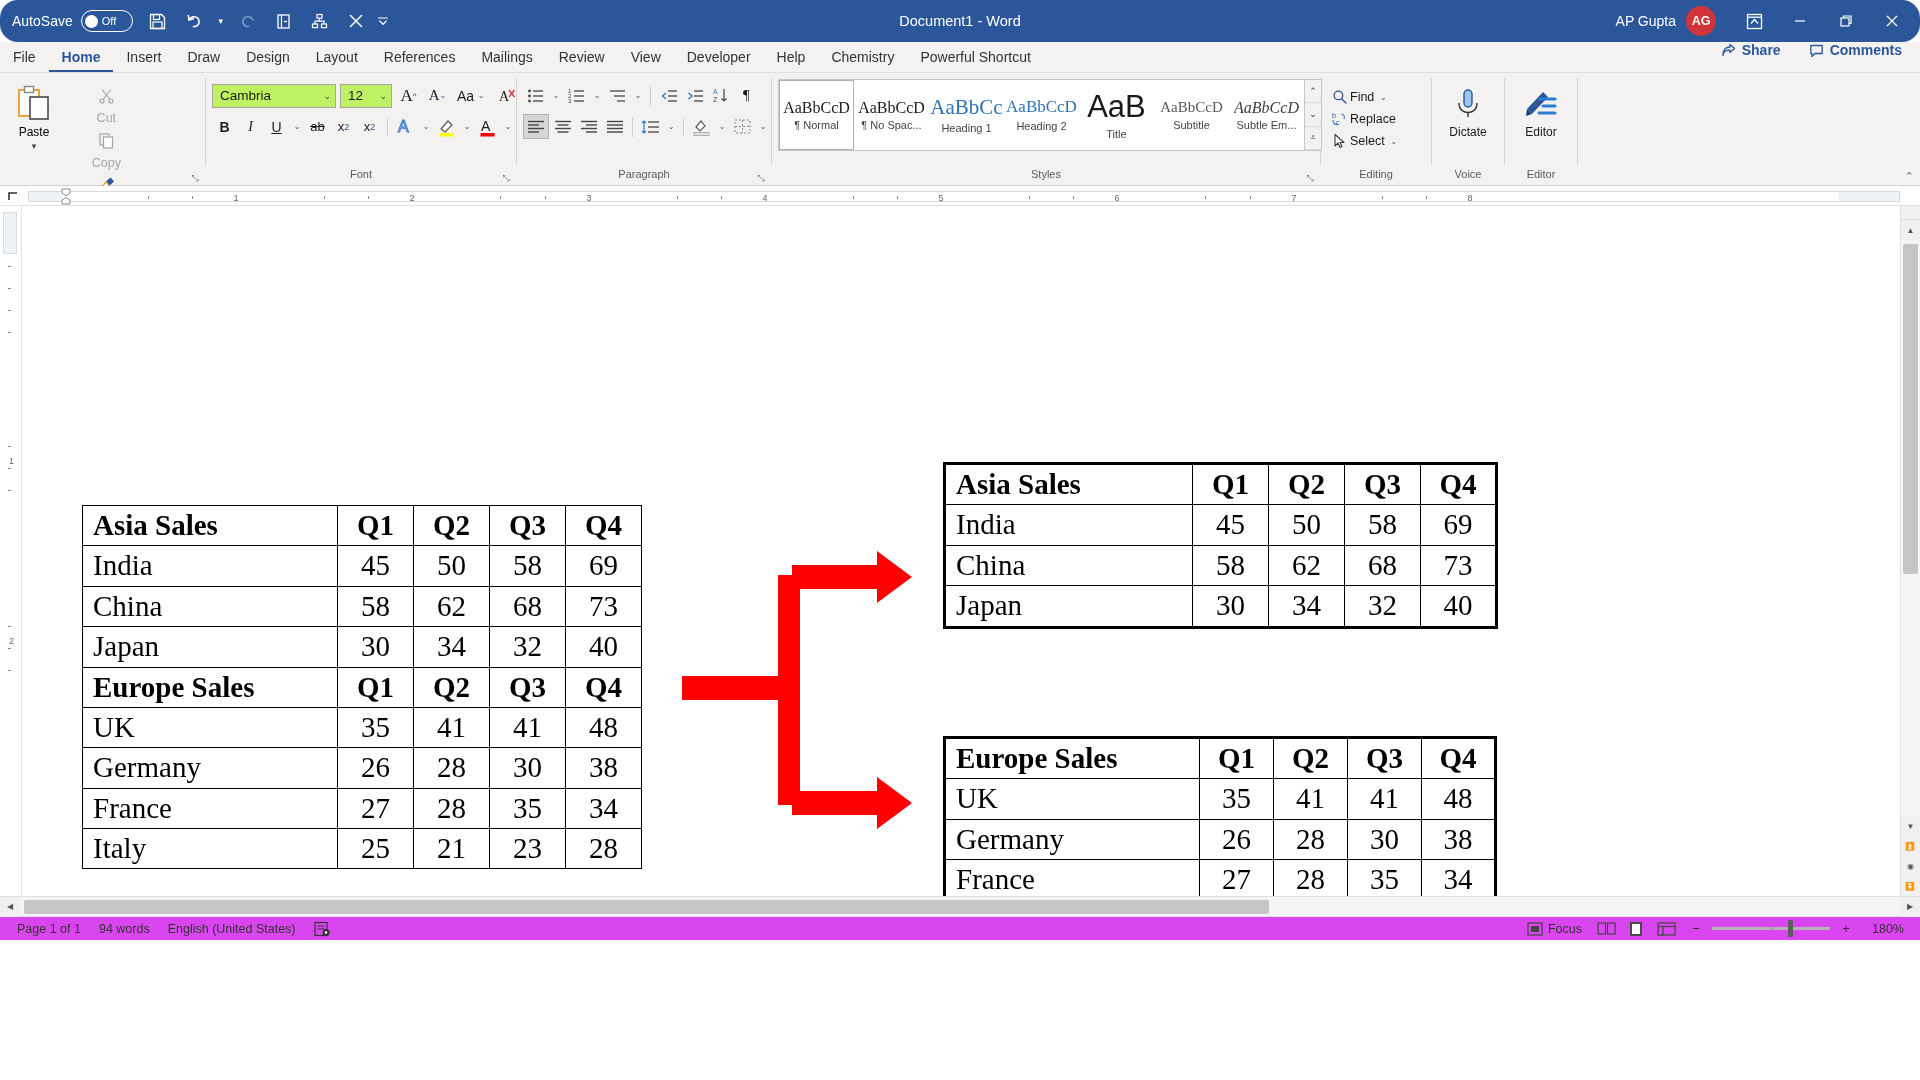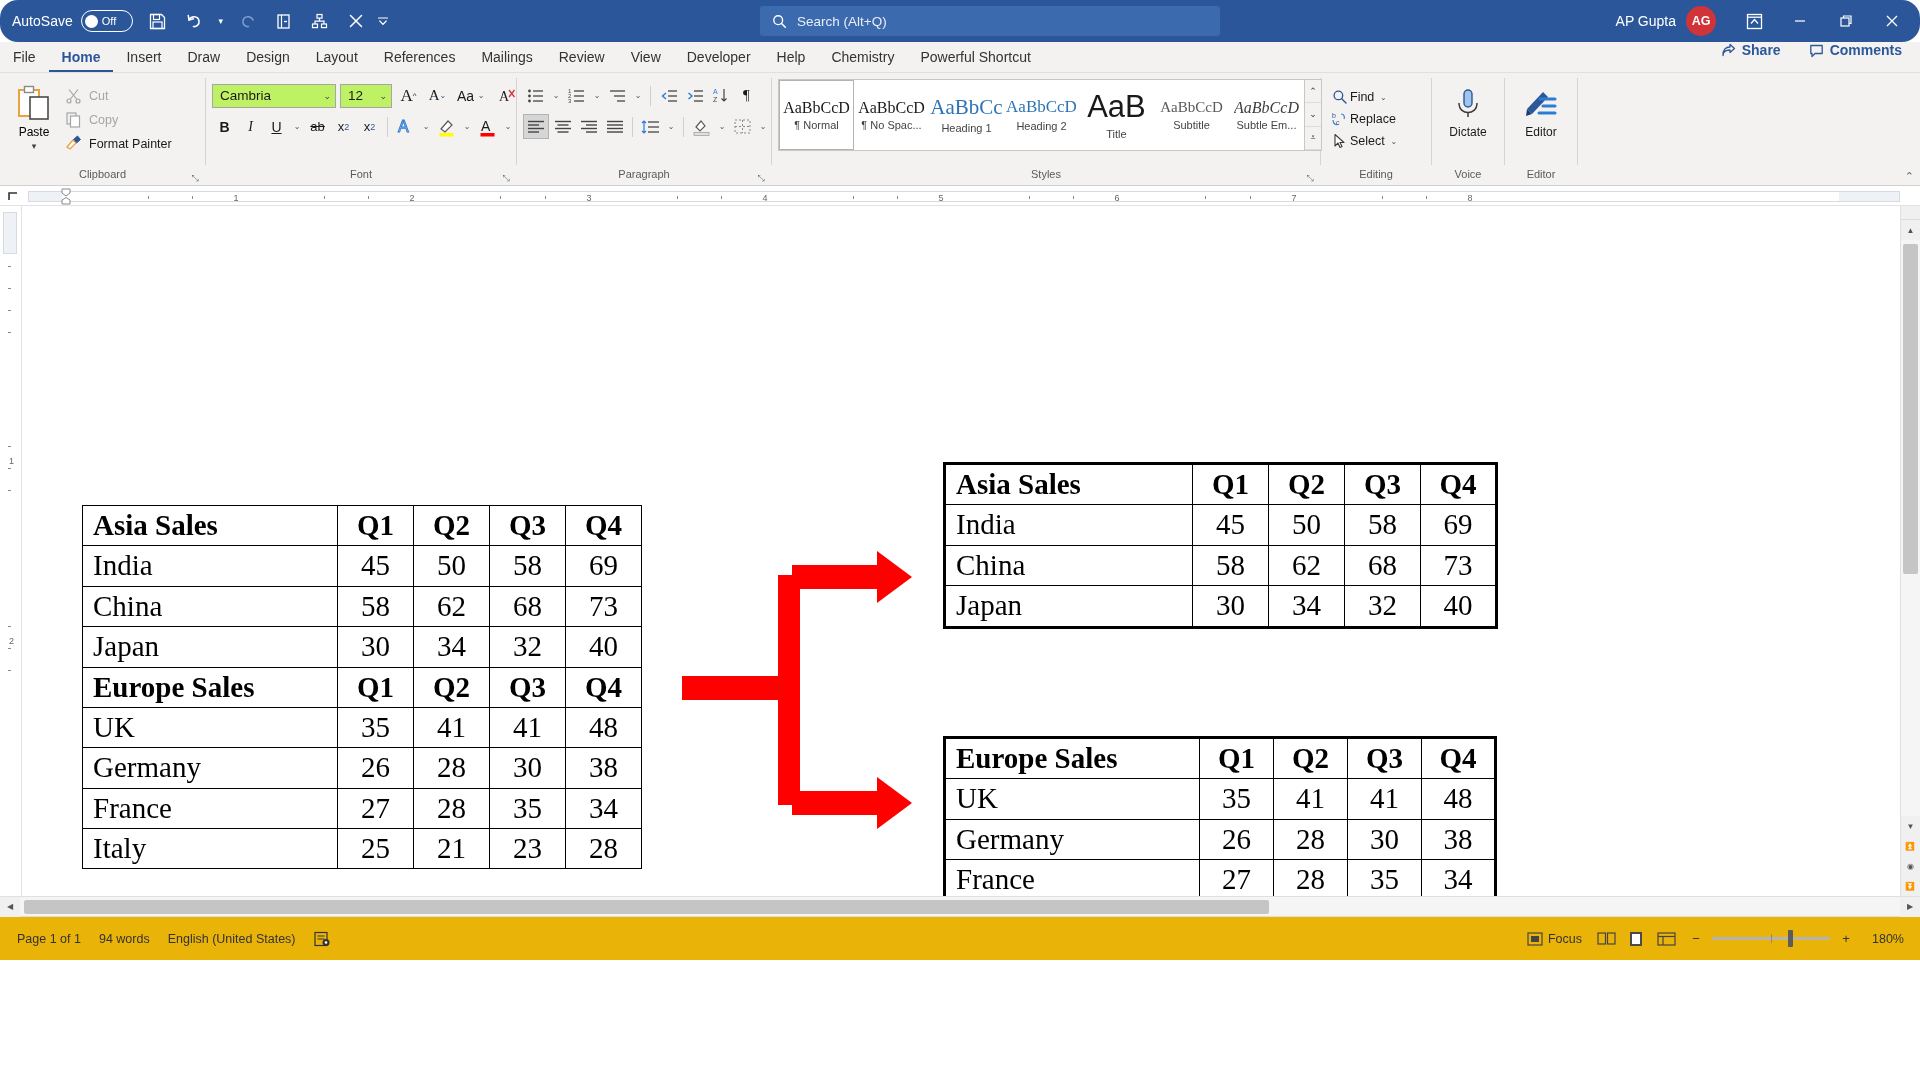--- a/index.html
+++ b/index.html
@@ -93,21 +93,21 @@
   }
 
   
   .clip-paste {
     width: 56px; display: flex; flex-direction: column; align-items: center;
     gap: 2px; padding-top: 4px; font-size: 12px;
   }
   .clip-list { display: flex; flex-direction: column; padding-top: 6px; gap: 3px; }
   .clip-item {
     display: flex; align-items: center; gap: 7px; font-size: 12.5px;
-    padding: 2px 6px 2px 3px; color: #a6a6a6; white-space: nowrap;
+    padding: 2px 6px 2px 3px; color: #a6a6a6; white-space: nowrap; flex-direction: column;
   }
   .clip-item.enabled { color: #1a1a1a; }
 
   
   .font-rows { display: flex; flex-direction: column; gap: 6px; padding-top: 4px; }
   .font-row1 { display: flex; align-items: center; gap: 4px; }
   .fontbox {
     height: 24px; border: 1px solid #a8a6a4; background: #bef264;
     display: flex; align-items: center; justify-content: space-between;
     padding: 0 4px 0 7px; font-size: 13.5px; color: #1a1a1a;
@@ -266,21 +266,21 @@
     justify-content: center; font-size: 8px; color: #555; background: #f0f0f0;
   }
   .hs-track { flex: 1; position: relative; height: 20px; }
   .hs-thumb {
     position: absolute; top: 3px; bottom: 3px; left: 4px; width: 1245px;
     background: #c5c5c5; border-radius: 2px;
   }
 
   
   .statusbar {
-    height: 44px; background: #eab308; display: flex; align-items: center;
+    height: 24px; background: #d946ef; display: flex; align-items: center;
     font-size: 12.5px; color: #333; border-top: 1px solid #e1dfdd;
     padding: 0 8px;
   }
   .sb-item { padding: 0 9px; white-space: nowrap; height: 28px; display:flex; align-items:center; gap:5px;}
   .sb-spacer { flex: 1; }
   .view-btn {
     width: 30px; height: 28px; display: flex; align-items: center;
     justify-content: center;
   }
   .zoomwrap { display: flex; align-items: center; gap: 9px; padding: 0 8px; }
@@ -350,27 +350,20 @@
     </div>
     <div class="qat-caret">
       <svg width="14" height="14" viewBox="0 0 14 14">
           <path d="M2.5 4h9 M3.8 7l3.2 3.3L10.2 7" stroke="#fff" stroke-width="1.2" fill="none" stroke-linecap="round"></path>
         </svg>
     </div>
   </div>
 
   <div class="tb-title">Document1  -  Word</div>
 
-  <div class="tb-search">
-    <svg width="15" height="15" viewBox="0 0 15 15">
-        <circle cx="6.2" cy="6.2" r="4.4" fill="none" stroke="#ffffff" stroke-width="1.4"></circle>
-        <line x1="9.5" y1="9.5" x2="13.3" y2="13.3" stroke="#ffffff" stroke-width="1.5" stroke-linecap="round"></line>
-      </svg>
-    <span>Search (Alt+Q)</span>
-  </div>
 
   <div class="tb-right">
     <div class="account">
       <span>AP Gupta</span>
       <span class="avatar">AG</span>
     </div>
     <div class="wbtn">
       <svg width="17" height="17" viewBox="0 0 17 17">
           <rect x="1.5" y="1.5" width="14" height="14" fill="none" stroke="#fff" stroke-width="1.3"></rect>
           <path d="M5 10.5 L8.5 6.5 L12 10.5" fill="none" stroke="#fff" stroke-width="1.3"></path>

